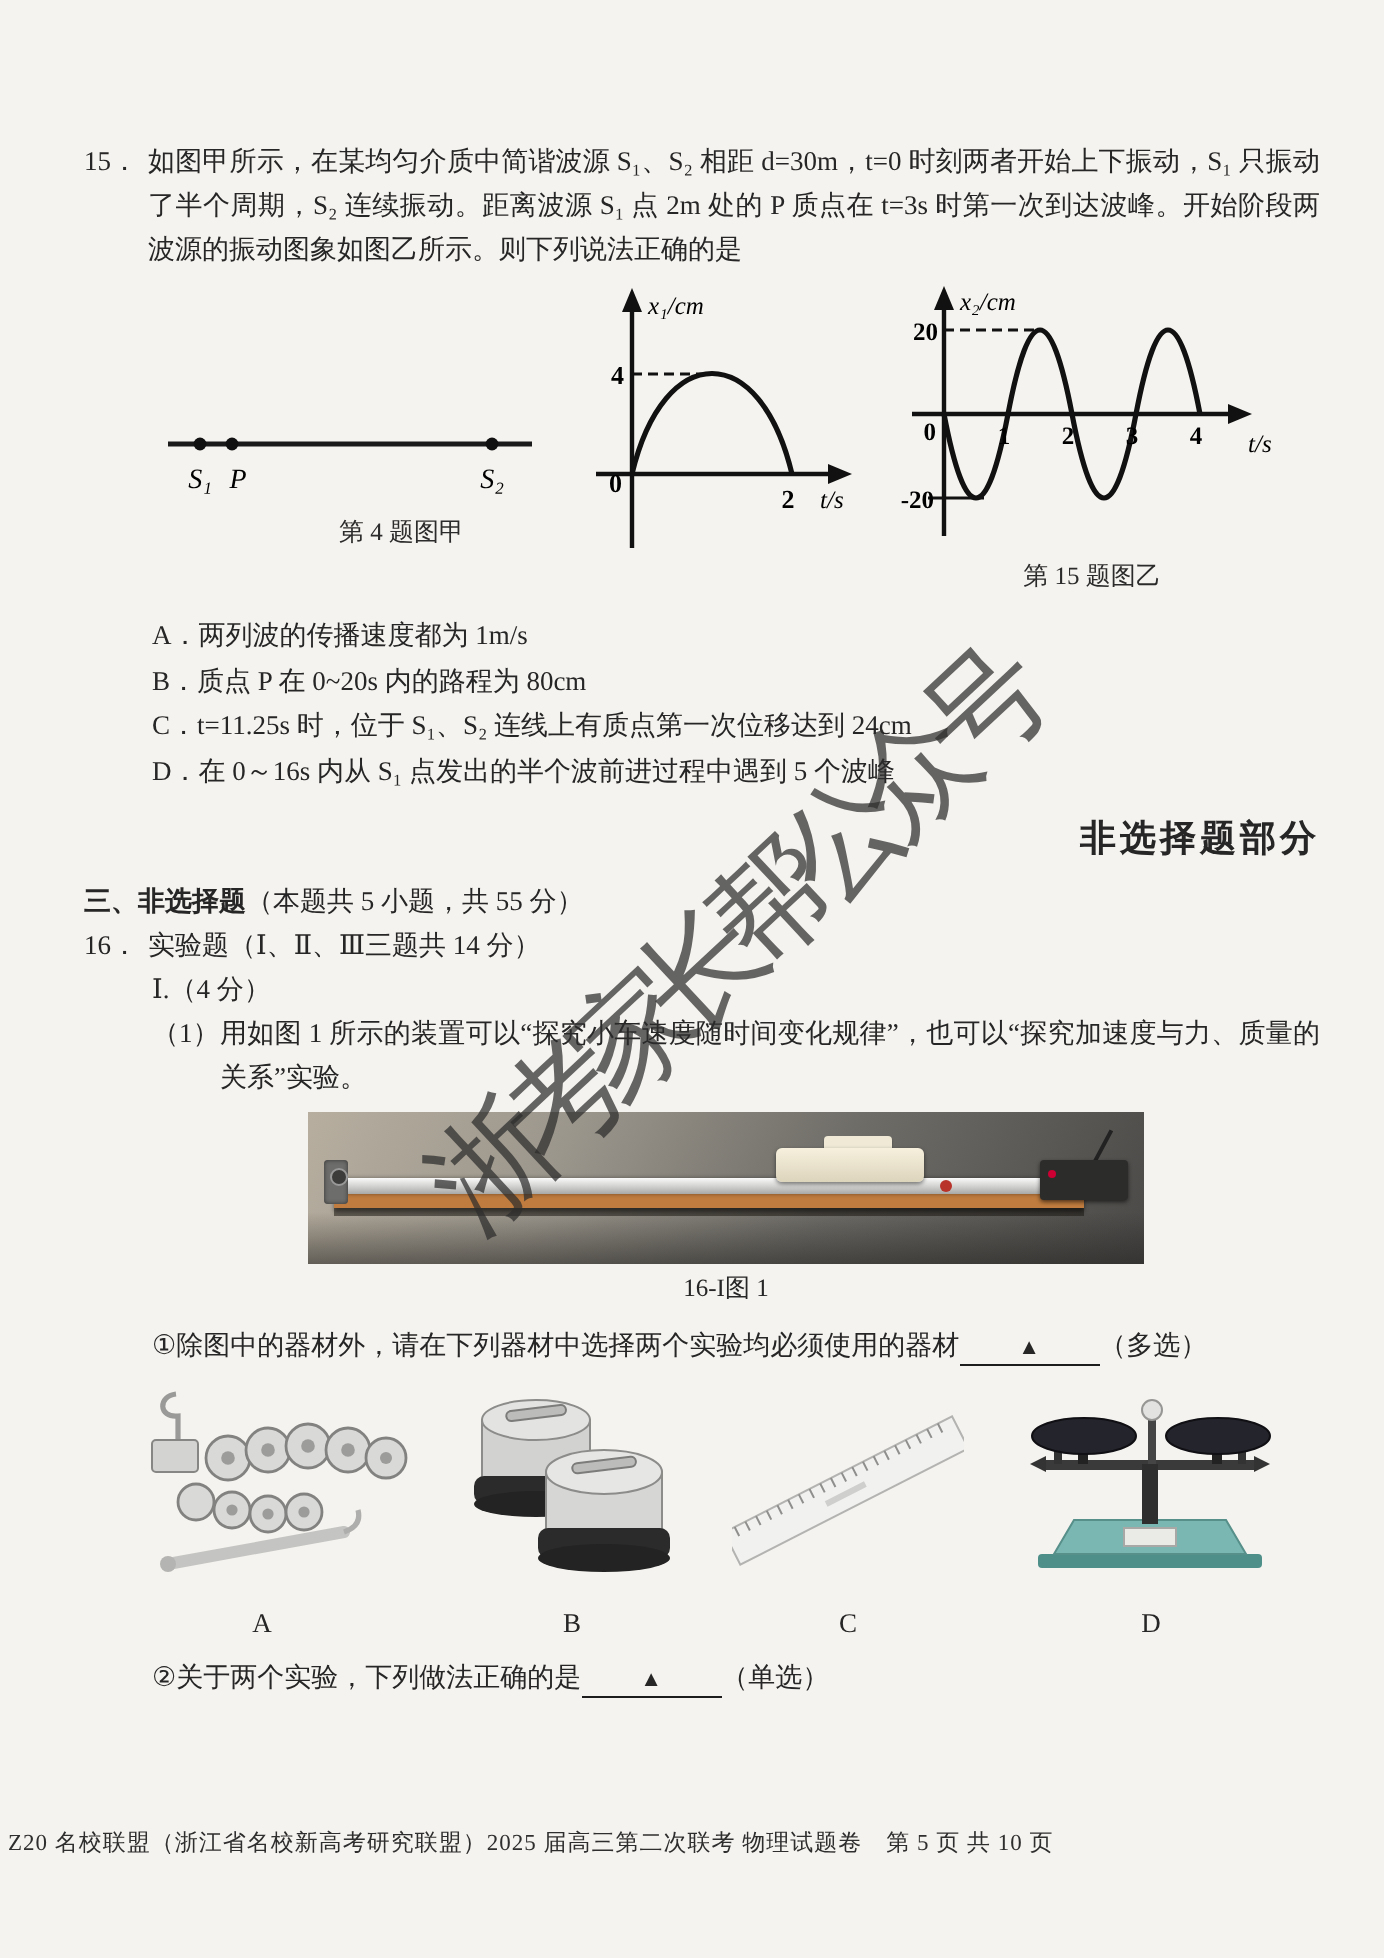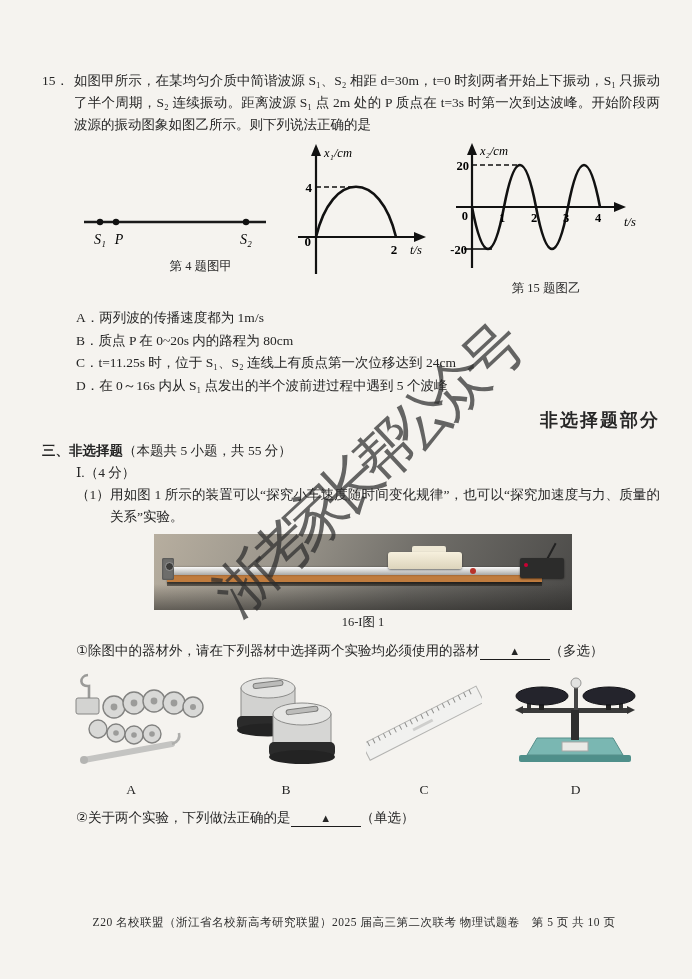--- a/index.html
+++ b/index.html
@@ -62,21 +62,21 @@
     line-height:1;font-size:11px;padding:0 4px 2px;}
   .q1line{margin:8px 0 0 34px;}
   
   .equip-row{display:flex;justify-content:space-between;align-items:flex-end;
     width:592px;margin:8px 0 0 14px;}
   .equip{text-align:center;}
   .equip-label{font-size:13.5px;margin-top:2px;}
   .q2block{margin:6px 0 16px 34px;}
   .opts16{margin:2px 0 0 30px;}
   
-  .footer{position:absolute;left:16px;right:0;top:913px;text-align:center;
+  .footer{position:absolute;left:4px;right:0;top:913px;
     font-size:11.5px;color:#2e2e2e;letter-spacing:.5px;}
   
   .watermark{position:absolute;left:192px;top:568px;transform:rotate(-43deg);
     transform-origin:left top;font-size:60px;letter-spacing:-12px;white-space:nowrap;
     color:rgba(45,45,45,.72);font-family:"Liberation Serif","DejaVu Serif",serif;
     pointer-events:none;z-index:5;}
 </style>
 </head>
 <body>
 
@@ -147,20 +147,24 @@
     <div class="opt">C．t=11.25s 时，位于 S₁、S₂ 连线上有质点第一次位移达到 24cm</div>
     <div class="opt">D．在 0～16s 内从 S₁ 点发出的半个波前进过程中遇到 5 个波峰</div>
   </div>
 
   <div class="heading">非选择题部分</div>
 
   <div class="secline">
     <span class="seclabel">三、非选择题</span><span>（本题共 5 小题，共 55 分）</span>
   </div>
 
+  <div class="qrow">
+    <span class="qnum">16．</span>
+    <div class="qtext">实验题（Ⅰ、Ⅱ、Ⅲ三题共 14 分）</div>
+  </div>
 
   <div class="part-i">Ⅰ.（4 分）</div>
 
   <div class="sub1">
     <span class="sub1-marker">（1）</span>
     <div class="sub1-text">用如图 1 所示的装置可以“探究小车速度随时间变化规律”，也可以“探究加速度与力、质量的关系”实验。</div>
   </div>
 
   <div class="photo">
     <div class="board-shadow"></div>

